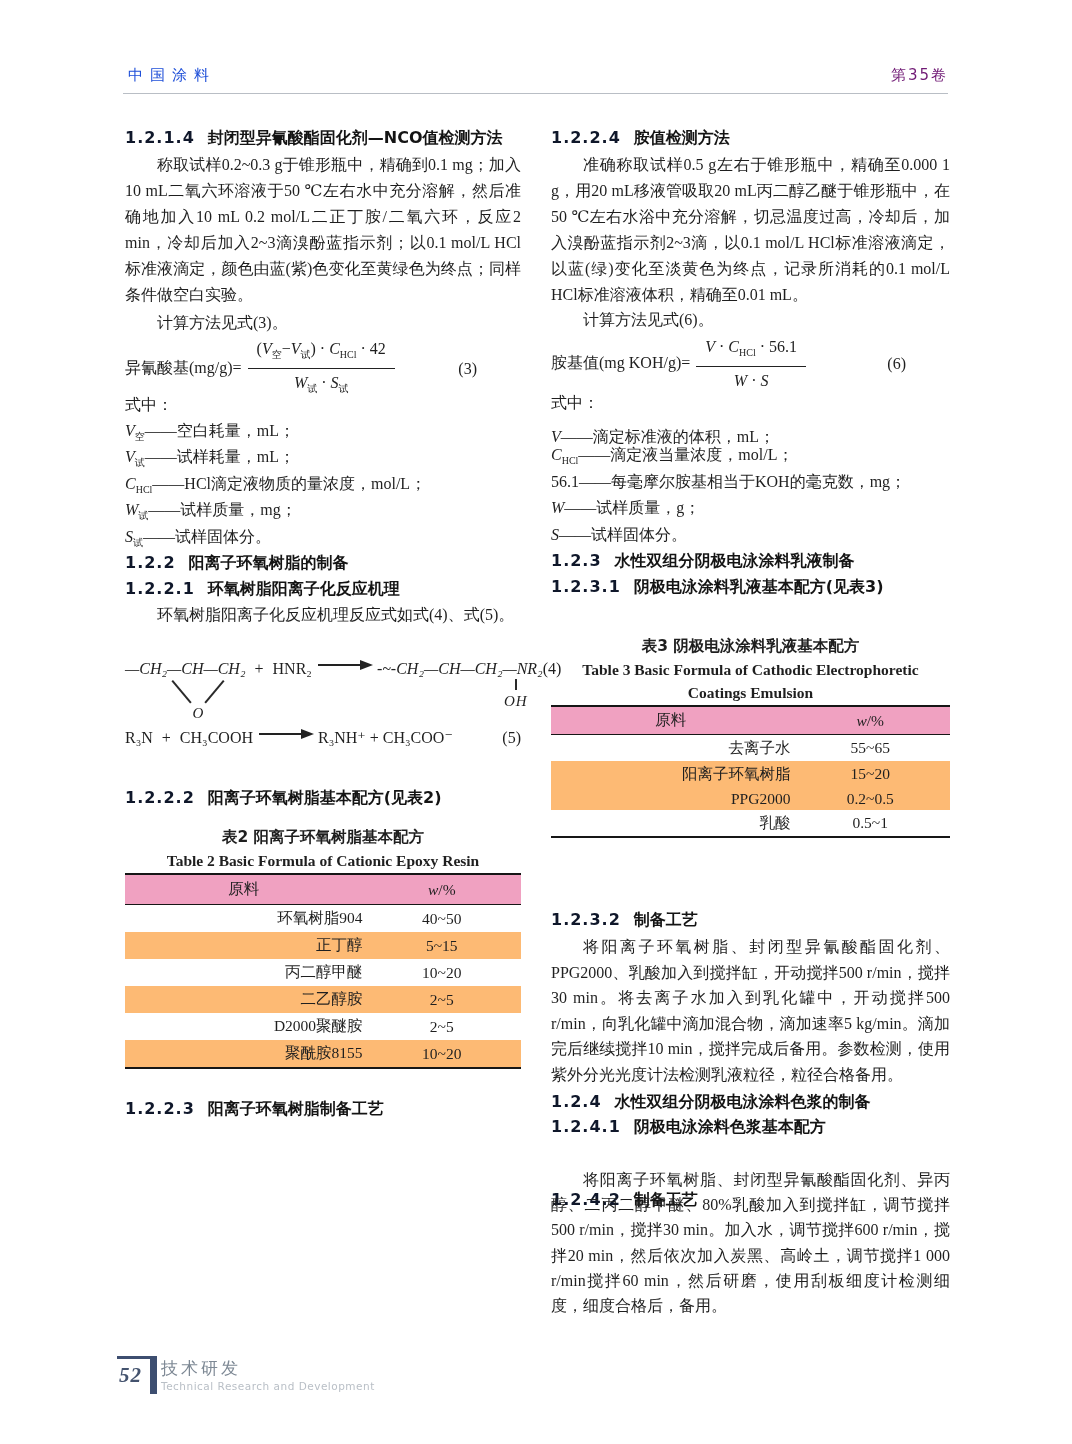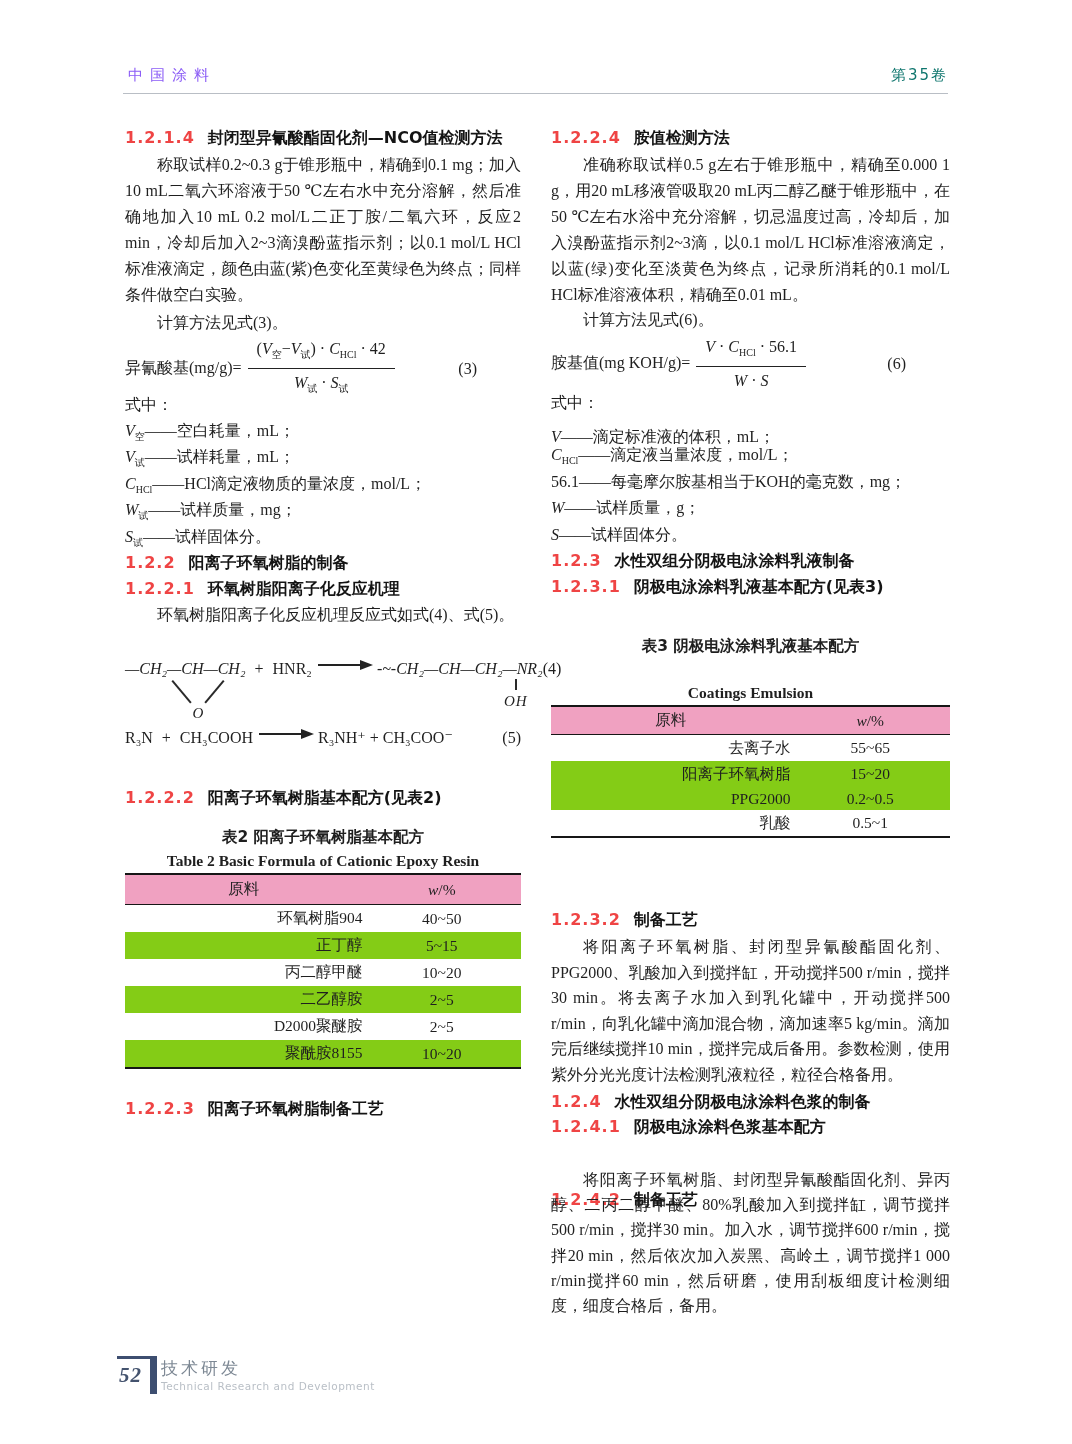--- a/index.html
+++ b/index.html
@@ -1,32 +1,32 @@
 <!DOCTYPE html>
 <html><head>
 <meta charset="utf-8">
 <style>
   html,body{margin:0;padding:0;background:#e8e8e8;}
   .page{position:relative;width:1072px;height:1444px;background:#ffffff;margin:0 auto;
         font-family:"Liberation Serif","DejaVu Serif",serif;color:#1f1f1f;overflow:hidden;}
   
-  .phead-left{position:absolute;left:128px;top:66px;color:#8b5cf6;font-size:15px;letter-spacing:7px;
+  .phead-left{position:absolute;left:128px;top:66px;color:#1d4ed8;font-size:15px;letter-spacing:7px;
               font-family:"DejaVu Sans","Liberation Sans",sans-serif;}
-  .phead-right{position:absolute;right:124px;top:66px;color:#0f766e;font-size:15px;letter-spacing:2px;
+  .phead-right{position:absolute;right:124px;top:66px;color:#701a75;font-size:15px;letter-spacing:2px;
                font-family:"DejaVu Sans","Liberation Sans",sans-serif;}
   .phead-rule{position:absolute;left:123px;top:93px;width:825px;height:1px;background:#b9bec5;}
   
   .col{position:absolute;top:0;height:1444px;}
   .col-left{left:125px;width:396px;}
   .col-right{left:551px;width:399px;}
   .blk{position:absolute;left:0;width:100%;}
   
   .sec{font-family:"DejaVu Sans","Liberation Sans",sans-serif;font-size:16px;font-weight:bold;
        white-space:nowrap;line-height:24px;}
-  .secnum{color:#ef4444;font-weight:600;letter-spacing:1px;margin-right:13px;}
+  .secnum{color:#0f172a;font-weight:600;letter-spacing:1px;margin-right:13px;}
   .sectitle{color:#141414;}
   
   .para{font-size:16px;text-align:justify;text-indent:2em;}
   .lh26{line-height:26px;} .lh265{line-height:26.5px;} .lh28{line-height:28px;}
   .lh255{line-height:25.5px;} .lh252{line-height:25.2px;}
   .defline{font-size:16px;line-height:26.5px;}
   sub{font-size:10px;}
   i{font-family:"Liberation Serif","DejaVu Serif",serif;}
   
   .eqrow{display:flex;align-items:center;font-size:16px;}
@@ -55,21 +55,21 @@
   .tcap-zh{text-align:center;font-size:15.5px;font-weight:bold;
            font-family:"DejaVu Sans","Liberation Sans",sans-serif;line-height:24px;}
   .tcap-en{text-align:center;font-size:15.5px;font-weight:bold;line-height:23px;}
   
   .ptable{width:100%;border-collapse:collapse;border-top:2px solid #161616;border-bottom:2px solid #161616;
           font-size:15.5px;}
   .ptable th{font-weight:normal;border-bottom:1.5px solid #161616;text-align:center;}
   .t2 th{padding:4px 0;} .t2 td{padding:3px 0;}
   .t3 th{padding:3px 0;} .t3 td{padding:2.5px 0;}
   .ptable thead tr{background:#f0a1c1;}
-  .ptable tr.alt{background:#84cc16;}
+  .ptable tr.alt{background:#fdba74;}
   .ptable td:first-child{text-align:right;}
   .t2 td:first-child{padding-left:52px;width:60%;}
   .t3 td:first-child{padding-left:24px;width:60%;}
   .ptable td:last-child{text-align:center;width:40%;}
   
   .foot-flag{position:absolute;left:117px;top:1356px;width:33px;height:35px;
              border-top:3px solid #3d4e70;border-right:7px solid #3d4e70;}
   .pageno{display:block;font-style:italic;font-weight:bold;font-size:21px;color:#44536e;
           padding:4px 0 0 2px;letter-spacing:1px;}
   .foot-zh{position:absolute;left:161px;top:1357px;font-family:"DejaVu Sans","Liberation Sans",sans-serif;
@@ -230,20 +230,21 @@
     <div class="blk defline" style="top:522px"><i>S</i>——试样固体分。</div>
 
     <div class="blk sec" style="top:549px">
       <span class="secnum">1.2.3</span><span class="sectitle">水性双组分阴极电泳涂料乳液制备</span>
     </div>
     <div class="blk sec" style="top:575px">
       <span class="secnum">1.2.3.1</span><span class="sectitle">阴极电泳涂料乳液基本配方(见表3)</span>
     </div>
 
     <div class="blk tcap-zh" style="top:634px">表3  阴极电泳涂料乳液基本配方</div>
+    <div class="blk tcap-en" style="top:658px">Table 3   Basic Formula of Cathodic Electrophoretic</div>
     <div class="blk tcap-en" style="top:681px">Coatings Emulsion</div>
 
     <table class="ptable t3 blk" style="top:705px">
       <thead>
         <tr>
           <th>原料</th>
           <th><i>w</i>/%</th>
         </tr>
       </thead>
       <tbody>

